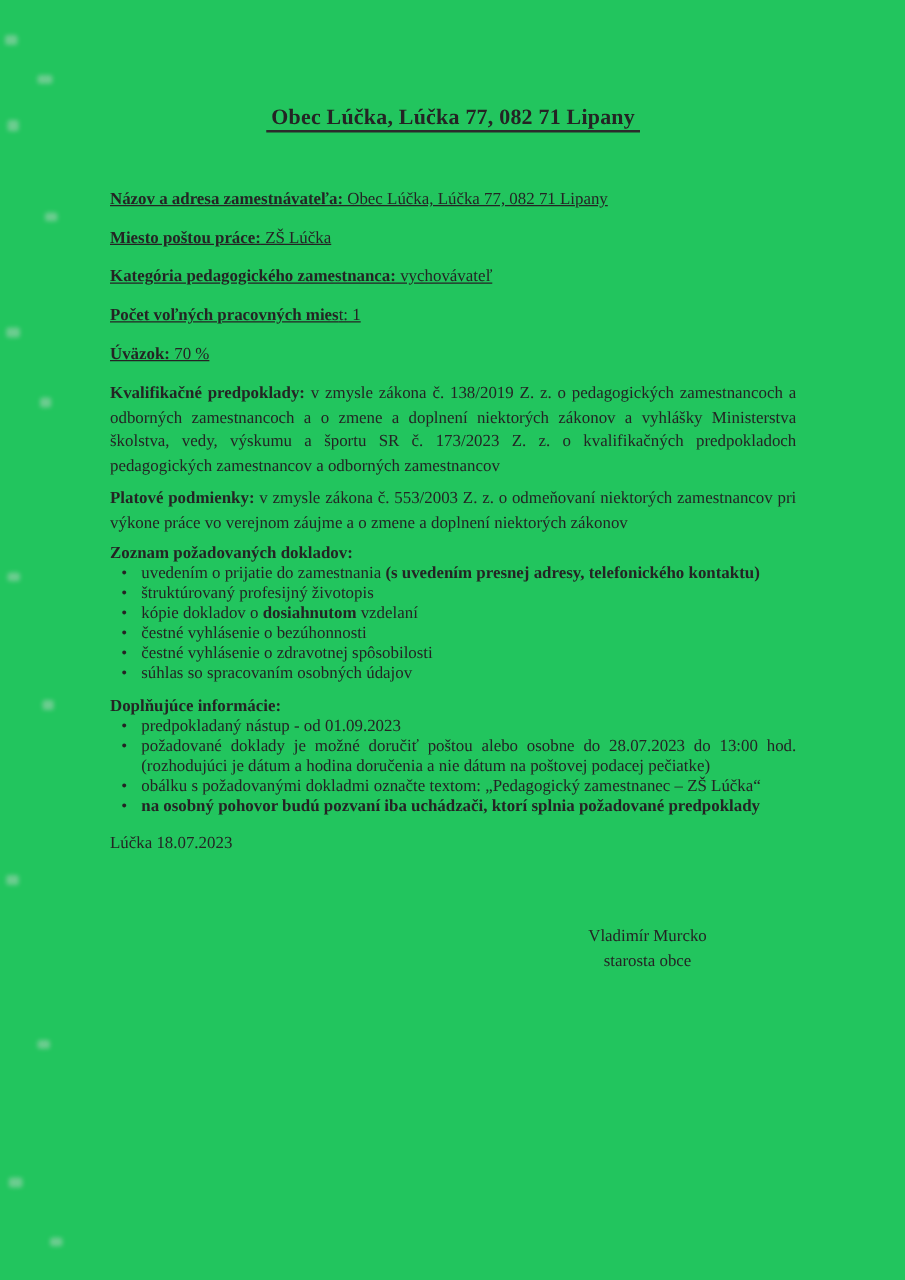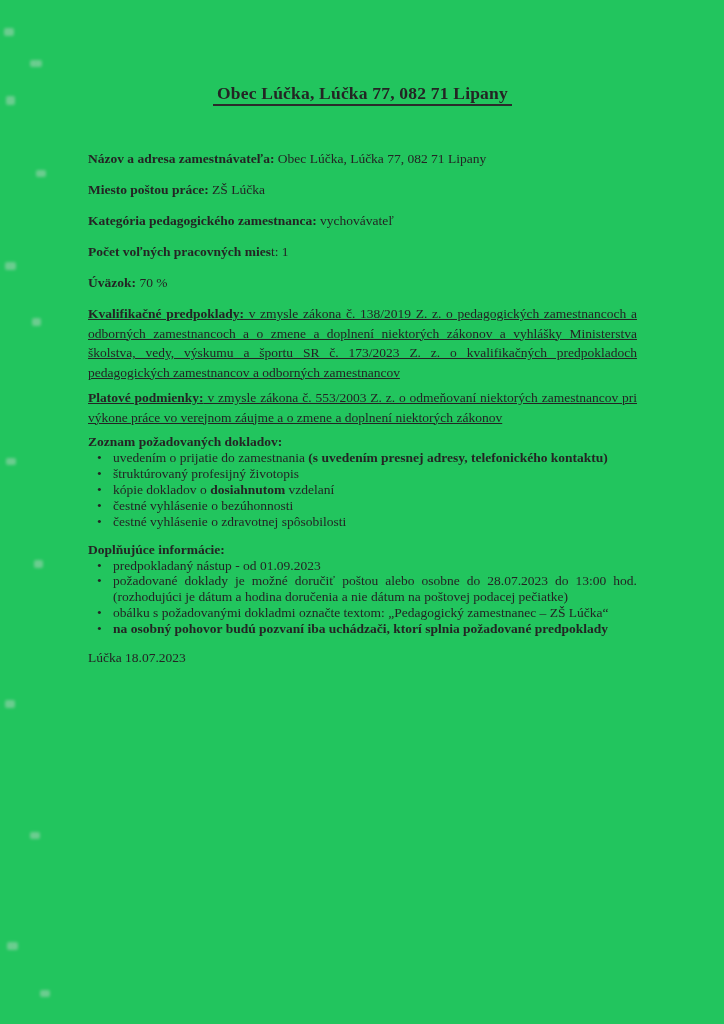--- a/index.html
+++ b/index.html
@@ -23,23 +23,23 @@
     position: absolute; left: 88px; top: 82px; width: 549px;
     font-size: 13.5px; line-height: 19.5px; color: #242424;
   }
   .title {
     font-size: 17.5px; line-height: 22px; font-weight: bold;
     text-align: center; margin: 0 0 45px 0; letter-spacing: .2px;
   }
   .title-text { border-bottom: 2px solid #2b2b2b; padding: 0 4px 1px 4px; }
   .para { margin: 0; text-align: justify; }
   .intro { margin-bottom: 26px; }
-  .field { margin: 0 0 11.5px 0; }
+  .field { margin: 0 0 11.5px 0; text-decoration: underline; }
   .b { font-weight: bold; }
-  .labeled { margin-bottom: 6px; text-decoration: underline; }
+  .labeled { margin-bottom: 6px; }
   .heading { font-weight: bold; margin: 0; line-height: 17px; }
   ul { list-style: none; margin: 0 0 11px 0; padding: 0; }
   li { position: relative; padding-left: 25px; line-height: 15.9px; margin: 0; }
   li::before { content: "\2022"; position: absolute; left: 9px; top: 0; }
   #info-list li:nth-child(2) { text-align: justify; }
   .contact { margin: 0 0 29px 0; }
   .contact .b { margin-right: 5px; }
   .dateline { margin: 0 0 56px 0; }
   .signature { width: 220px; margin-left: 320px; text-align: center; line-height: 20px; }
 </style>
@@ -82,31 +82,36 @@
       </div>
 
     <div class="section">
       <p class="heading">Zoznam požadovaných dokladov:</p>
       <ul id="docs-list">
           <li><span>uvedením o prijatie do zamestnania </span><span class="b">(s uvedením presnej adresy, telefonického kontaktu)</span></li>
           <li><span>štruktúrovaný profesijný životopis</span></li>
           <li><span>kópie dokladov o </span><span class="b">dosiahnutom</span><span> vzdelaní</span></li>
           <li><span>čestné vyhlásenie o bezúhonnosti</span></li>
           <li><span>čestné vyhlásenie o zdravotnej spôsobilosti</span></li>
+          <li><span>súhlas so spracovaním osobných údajov</span></li>
         </ul>
     </div>
 
     <div class="section">
       <p class="heading">Doplňujúce informácie:</p>
       <ul id="info-list">
           <li><span>predpokladaný nástup - od 01.09.2023</span></li>
           <li><span>požadované doklady je možné doručiť poštou alebo osobne do 28.07.2023 do 13:00 hod. (rozhodujúci je dátum a hodina doručenia a nie dátum na poštovej podacej pečiatke)</span></li>
           <li><span>obálku s požadovanými dokladmi označte textom: „Pedagogický zamestnanec – ZŠ Lúčka“</span></li>
           <li><span class="b">na osobný pohovor budú pozvaní iba uchádzači, ktorí splnia požadované predpoklady</span></li>
         </ul>
     </div>
 
 
     <p class="para dateline">Lúčka 18.07.2023</p>
 
+    <div class="signature">
+      <div>Vladimír Murcko</div>
+      <div>starosta obce</div>
+    </div>
 
   </div>
 </div>
 
 </body></html>

